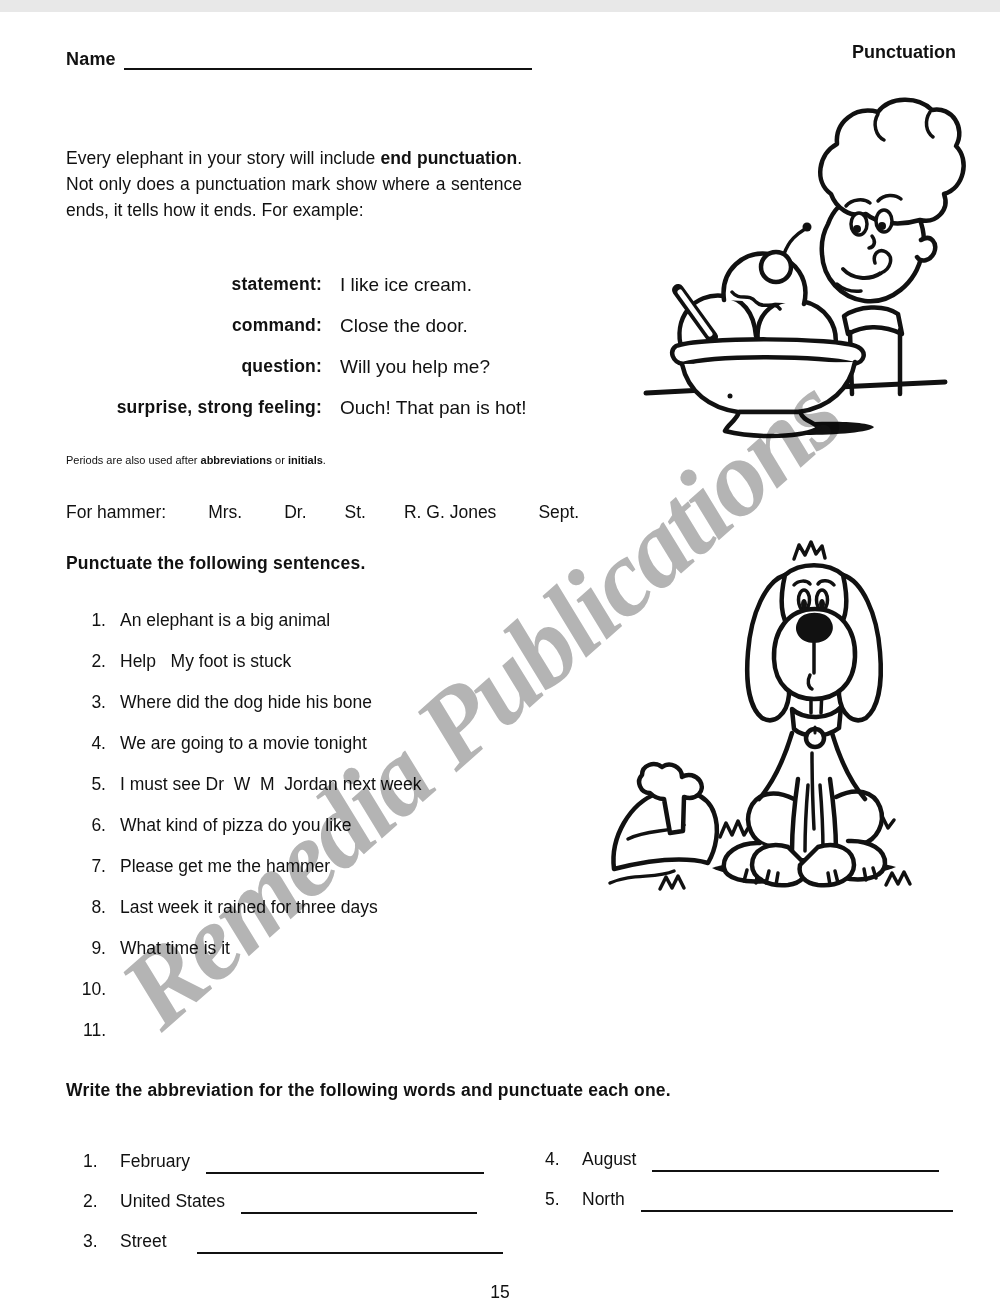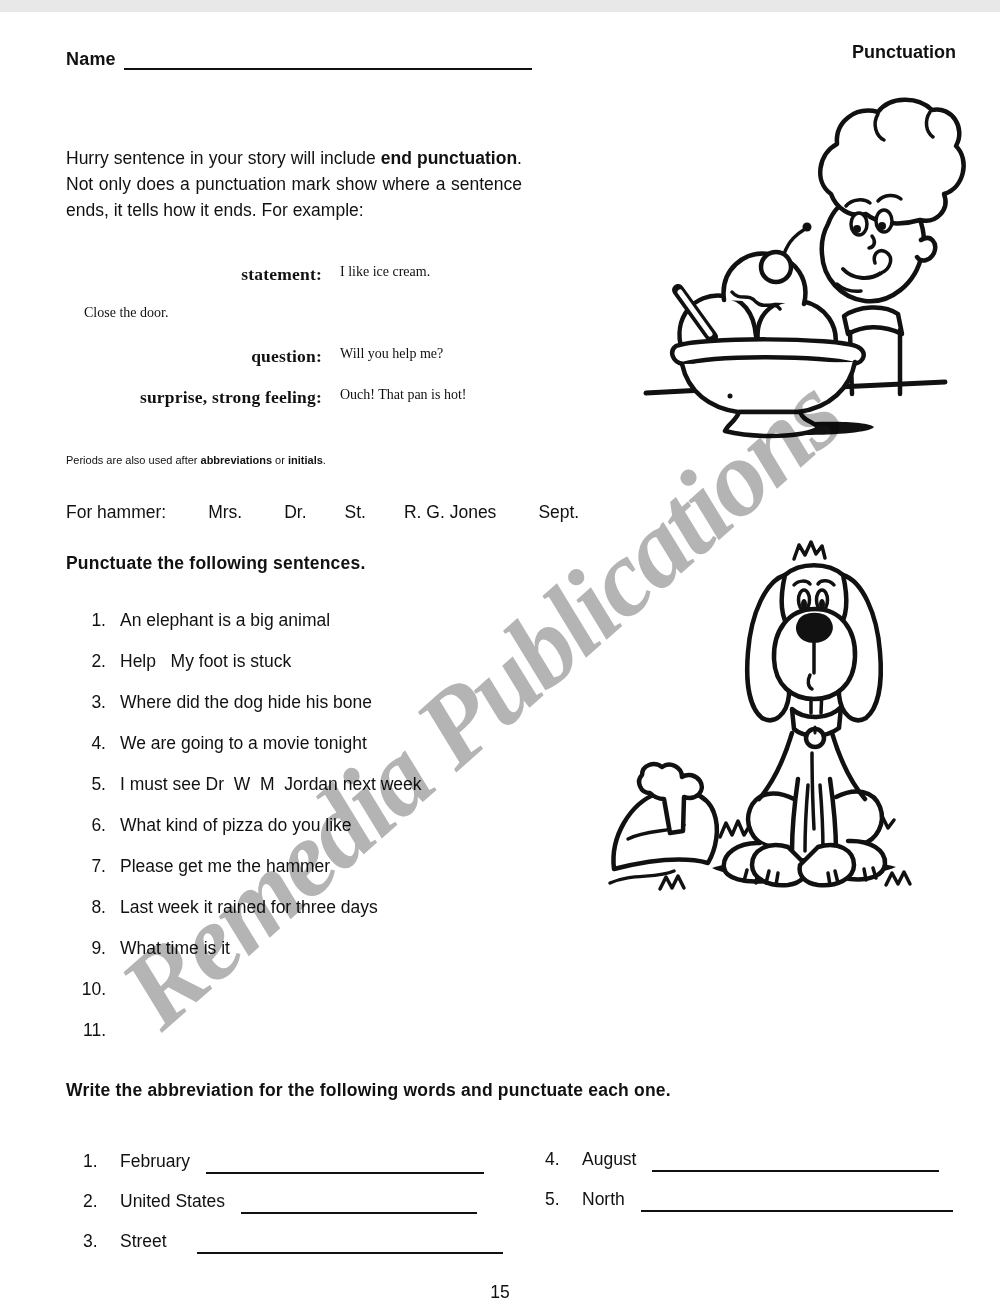--- a/index.html
+++ b/index.html
@@ -16,23 +16,23 @@
   
   .name-row{left:66px;top:36px;display:flex;align-items:flex-end;}
   .name-label{font-size:18px;font-weight:700;letter-spacing:.2px;}
   .name-line{display:inline-block;width:408px;border-bottom:2.5px solid #111;height:20px;margin-left:8px;}
   .page-title{right:44px;top:30px;font-size:18px;font-weight:700;}
   
   .intro{left:66px;top:134px;width:456px;font-size:17.5px;line-height:25.8px;text-align:justify;}
   .intro .b{font-weight:700;}
   
   .examples{left:66px;top:252px;width:520px;}
-  .ex-row{display:flex;height:41px;font-family:Liberation Serif, serif;}
+  .ex-row{display:flex;height:41px;align-items:center;}
   .ex-label{width:256px;text-align:right;font-weight:700;font-size:17.5px;letter-spacing:.2px;}
-  .ex-text{margin-left:18px;font-size:14px;}
+  .ex-text{margin-left:18px;font-size:19px;}
   
   .periods-note{left:66px;top:442px;font-size:11px;}
   .periods-note .b{font-weight:700;}
   .for-example{left:66px;top:490px;font-size:17.5px;display:flex;}
   .for-example .fe-item{margin-left:42px;}
   .for-example .fe-item.wide{margin-left:38px;}
   .section-heading{left:66px;font-size:17.5px;font-weight:700;letter-spacing:.2px;}
   
   .sentences{left:62px;top:588px;width:640px;}
   .sent-row{display:flex;height:41px;align-items:center;}
@@ -66,28 +66,29 @@
 <body>
 
 <div class="page">
 
   <div class="abs name-row">
     <span class="name-label">Name</span>
     <span class="name-line"></span>
   </div>
   <div class="abs page-title">Punctuation</div>
 
-  <div class="abs intro"><span>Hurry sentence in your story will include </span><span class="b">end punctuation</span><span>.  Not only does a punctuation mark show where a sentence ends, it tells how it ends.  For example:</span></div>
+  <div class="abs intro"><span>Every elephant in your story will include </span><span class="b">end punctuation</span><span>.  Not only does a punctuation mark show where a sentence ends, it tells how it ends.  For example:</span></div>
 
   <div class="abs examples">
     <div class="ex-row">
       <span class="ex-label">statement:</span>
       <span class="ex-text">I like ice cream.</span>
     </div>
     <div class="ex-row">
+      <span class="ex-label">command:</span>
       <span class="ex-text">Close the door.</span>
     </div>
     <div class="ex-row">
       <span class="ex-label">question:</span>
       <span class="ex-text">Will you help me?</span>
     </div>
     <div class="ex-row">
       <span class="ex-label">surprise, strong feeling:</span>
       <span class="ex-text">Ouch! That pan is hot!</span>
     </div>

